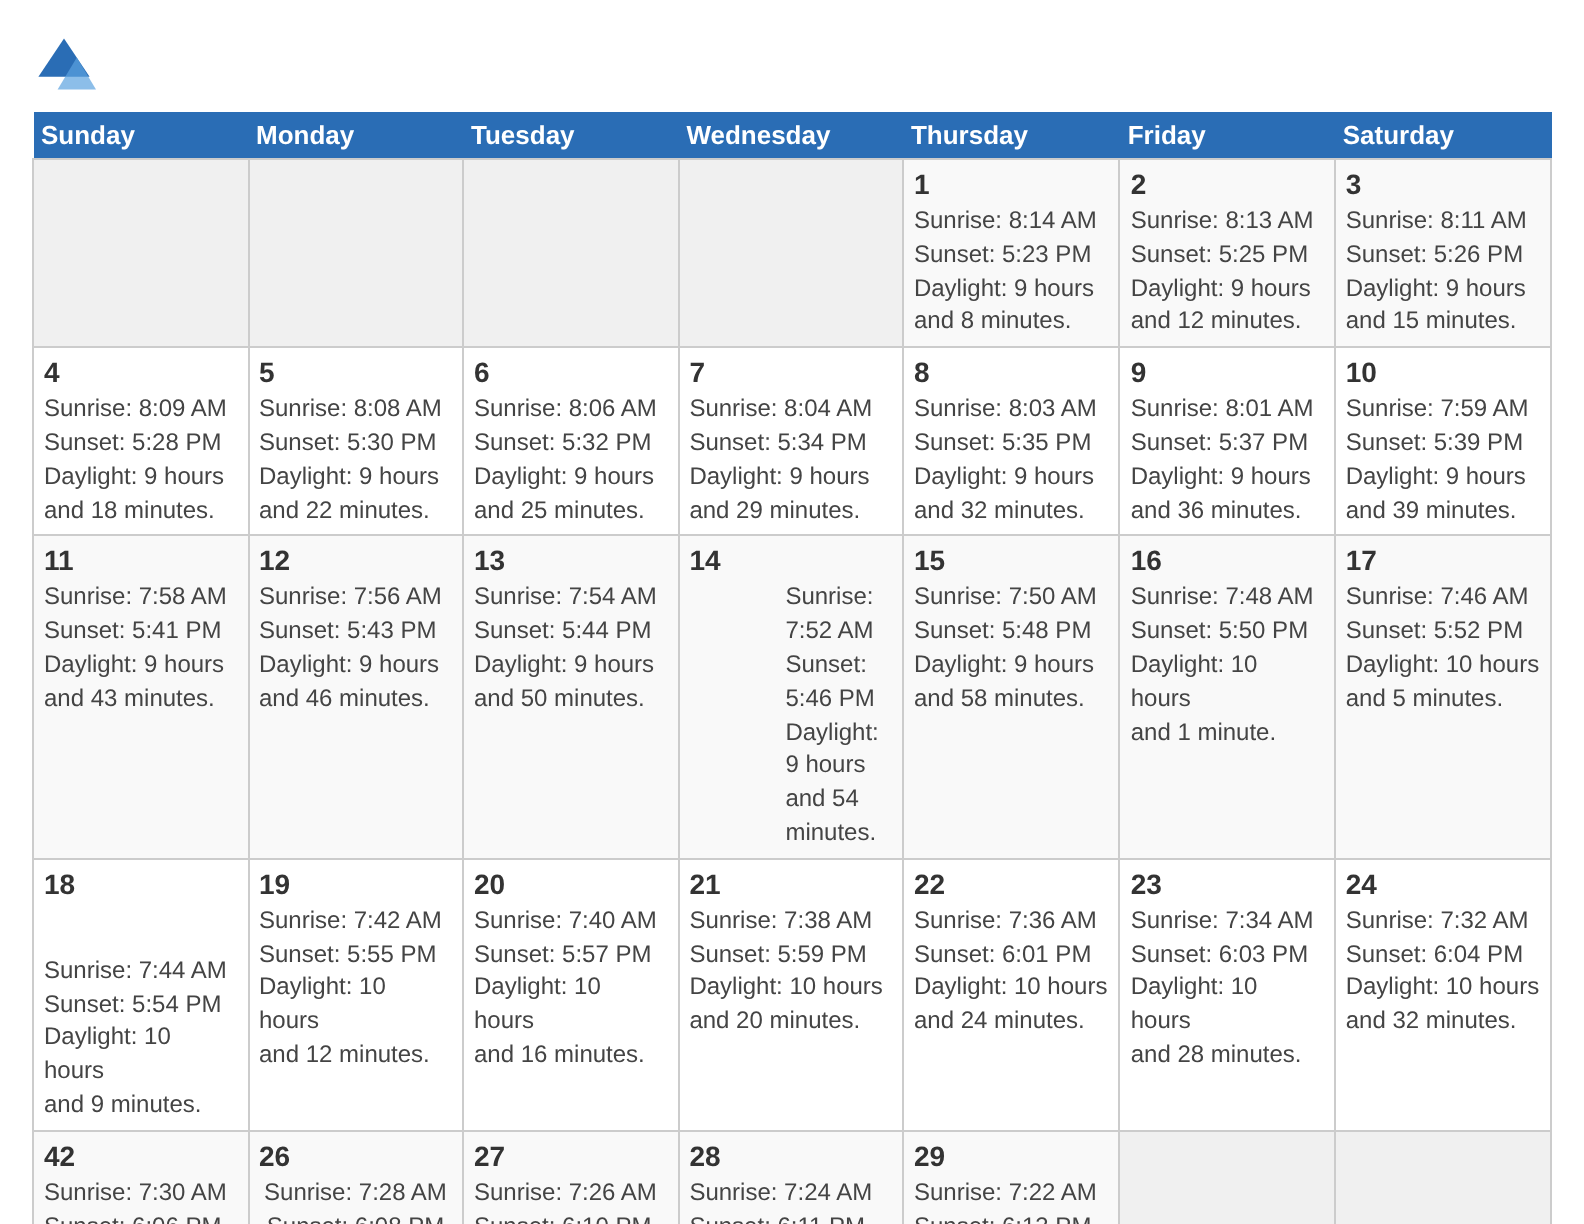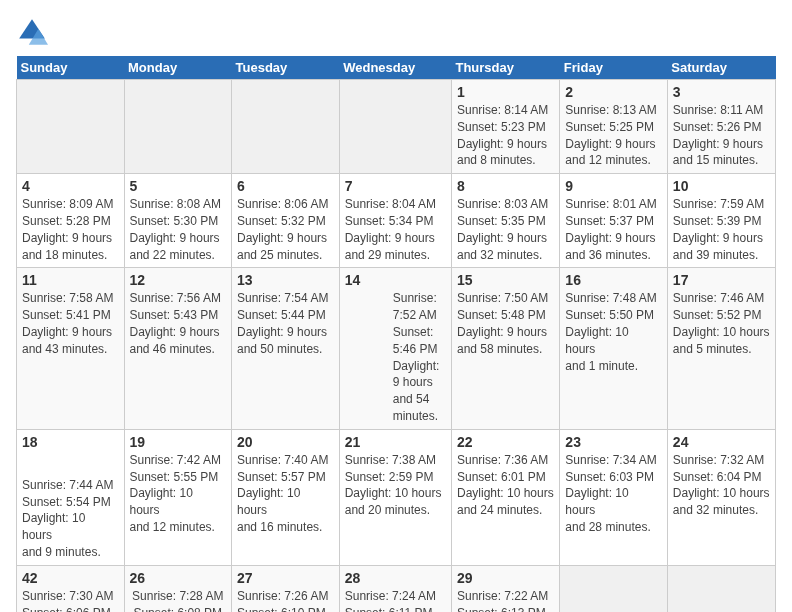--- a/index.html
+++ b/index.html
@@ -274,21 +274,21 @@
         <td>
           <span class="day-number">20</span>
           <div class="day-info" style="white-space: pre-line;">Sunrise: 7:40 AM
 Sunset: 5:57 PM
 Daylight: 10 hours
 and 16 minutes.</div>
         </td>
         <td>
           <span class="day-number">21</span>
           <div class="day-info" style="white-space: pre-line;">Sunrise: 7:38 AM
-Sunset: 2:59 PM
+Sunset: 5:59 PM
 Daylight: 10 hours
 and 20 minutes.</div>
         </td>
         <td>
           <span class="day-number">22</span>
           <div class="day-info" style="white-space: pre-line;">Sunrise: 7:36 AM
 Sunset: 6:01 PM
 Daylight: 10 hours
 and 24 minutes.</div>
         </td>

